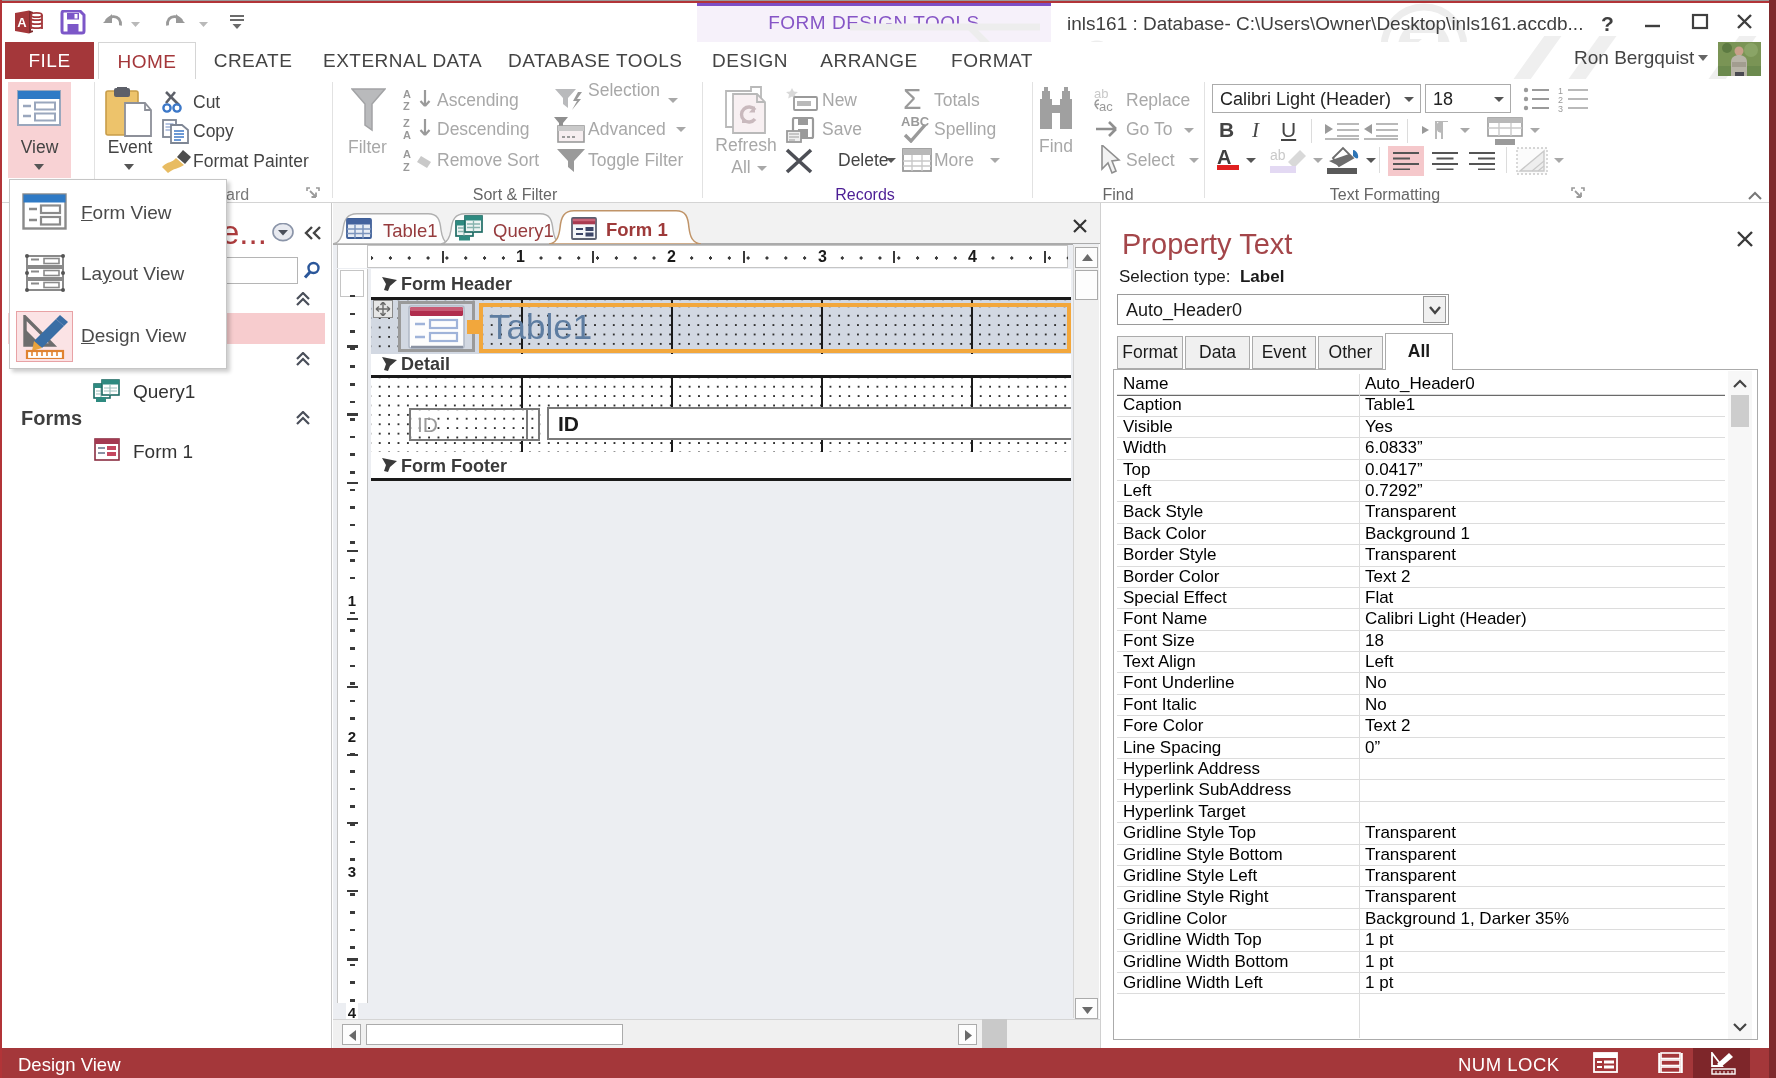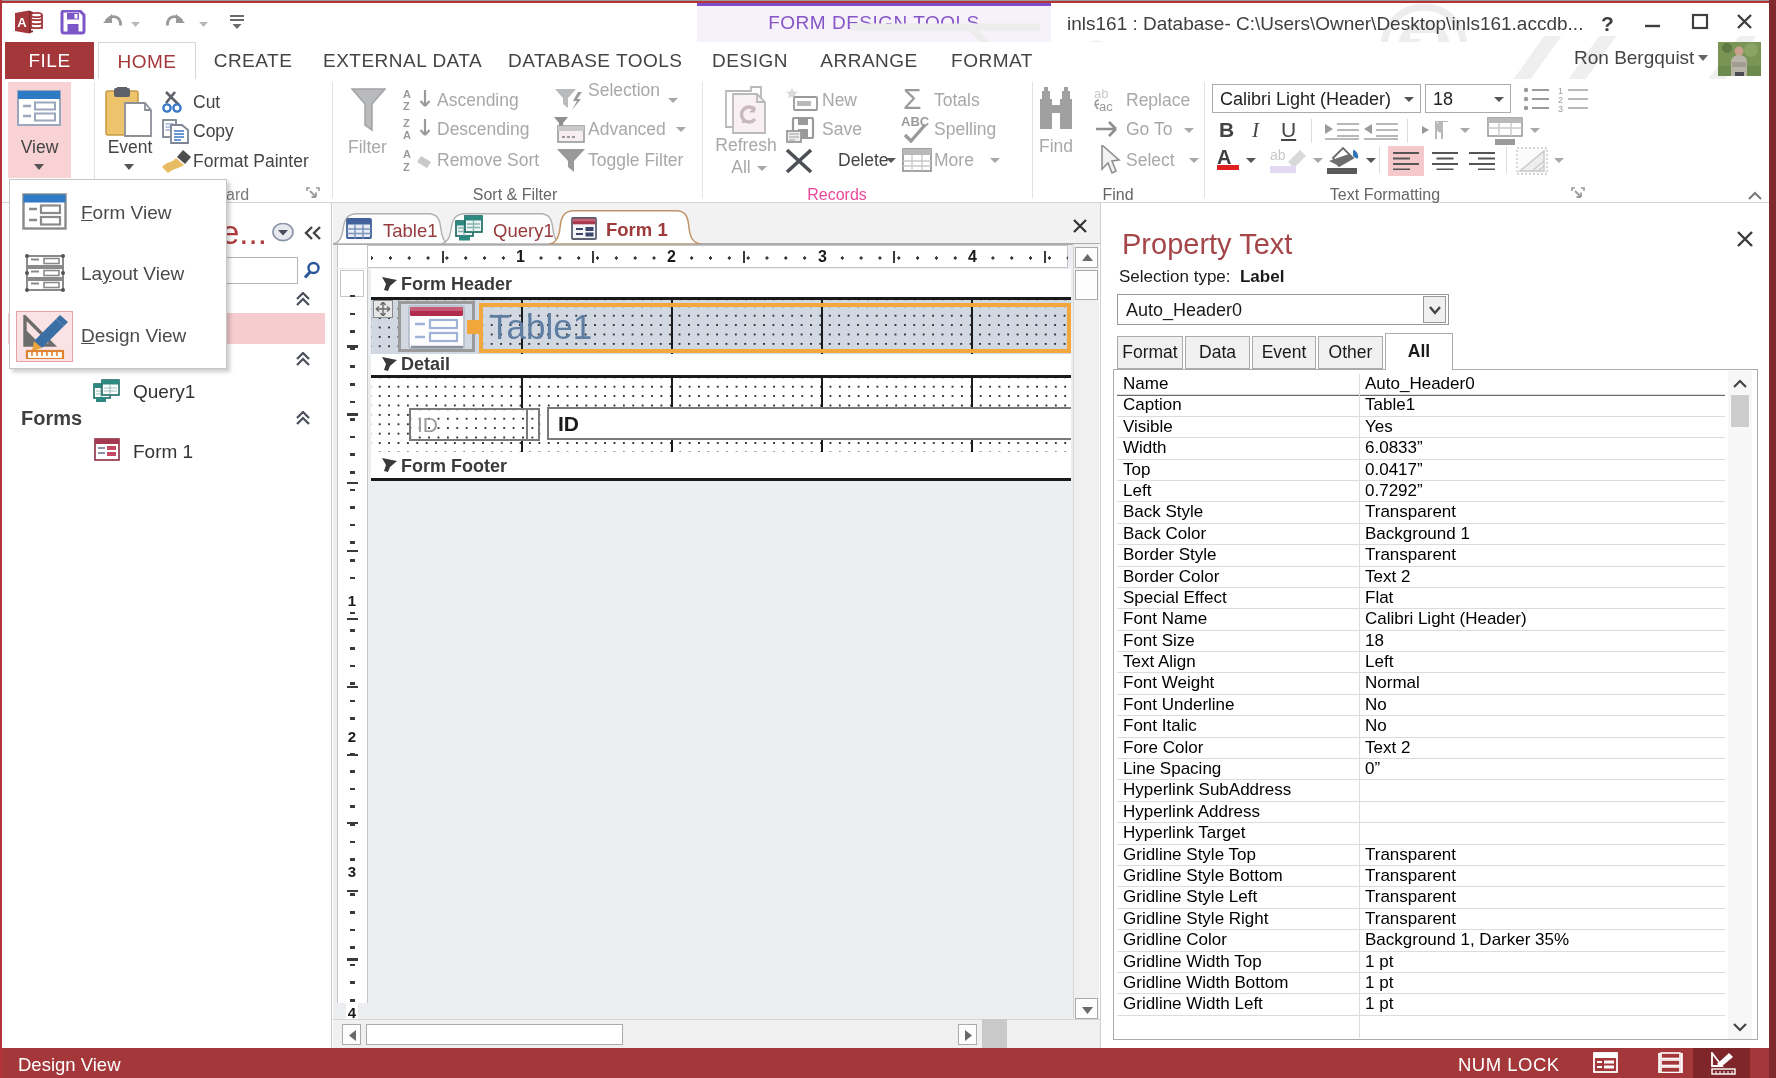--- a/index.html
+++ b/index.html
@@ -295,21 +295,21 @@
     <path d="M4 20 L10 26 L24 10" stroke="#9a9a9a" stroke-width="3.4" fill="none"></path>
   </svg>
   <div class="abs itxt" style="left:934px; top:119px;">Spelling</div>
   <svg class="abs" style="left:902px; top:148px;" width="30" height="25" viewBox="0 0 30 25">
     <rect x="1" y="1" width="28" height="22" fill="#fff" stroke="#9a9a9a" stroke-width="1.8"></rect>
     <rect x="1" y="1" width="28" height="6" fill="#b9b9b9"></rect>
     <path d="M1 13 h28 M1 18 h28 M10 7 v16 M20 7 v16" stroke="#c9c9c9" stroke-width="1.4"></path>
   </svg>
   <div class="abs itxt" style="left:934px; top:150px;">More</div>
   <div class="abs dd" style="left:990px; top:158px;"></div>
-  <div class="abs glabel" style="left:742px; width:190px; color:#ec4899;">Records</div>
+  <div class="abs glabel" style="left:770px; width:190px; color:#4c1d95;">Records</div>
   <div class="abs gsep" style="left:1032px;"></div>
 
   <svg class="abs" style="left:1038px; top:87px;" width="36" height="45" viewBox="0 0 36 45">
     <rect x="2" y="12" width="12" height="30" fill="#a0a0a0"></rect>
     <rect x="22" y="12" width="12" height="30" fill="#a0a0a0"></rect>
     <rect x="4" y="4" width="8" height="10" fill="#a0a0a0"></rect>
     <rect x="24" y="4" width="8" height="10" fill="#a0a0a0"></rect>
     <rect x="14" y="18" width="8" height="8" fill="#a0a0a0"></rect>
     <rect x="6" y="0" width="4" height="5" fill="#a0a0a0"></rect>
     <rect x="26" y="0" width="4" height="5" fill="#a0a0a0"></rect>
@@ -706,44 +706,40 @@
       </div>
     <div class="prow">
         <span class="k">Font Size</span>
         <span class="v">18</span>
       </div>
     <div class="prow">
         <span class="k">Text Align</span>
         <span class="v">Left</span>
       </div>
     <div class="prow">
-        <span class="k">Font Weight</span>
-        <span class="v">Normal</span>
-      </div>
-    <div class="prow">
         <span class="k">Font Underline</span>
         <span class="v">No</span>
       </div>
     <div class="prow">
         <span class="k">Font Italic</span>
         <span class="v">No</span>
       </div>
     <div class="prow">
         <span class="k">Fore Color</span>
         <span class="v">Text 2</span>
       </div>
     <div class="prow">
         <span class="k">Line Spacing</span>
         <span class="v">0”</span>
       </div>
     <div class="prow">
+        <span class="k">Hyperlink Address</span>
+      </div>
+    <div class="prow">
         <span class="k">Hyperlink SubAddress</span>
-      </div>
-    <div class="prow">
-        <span class="k">Hyperlink Address</span>
       </div>
     <div class="prow">
         <span class="k">Hyperlink Target</span>
       </div>
     <div class="prow">
         <span class="k">Gridline Style Top</span>
         <span class="v">Transparent</span>
       </div>
     <div class="prow">
         <span class="k">Gridline Style Bottom</span>

